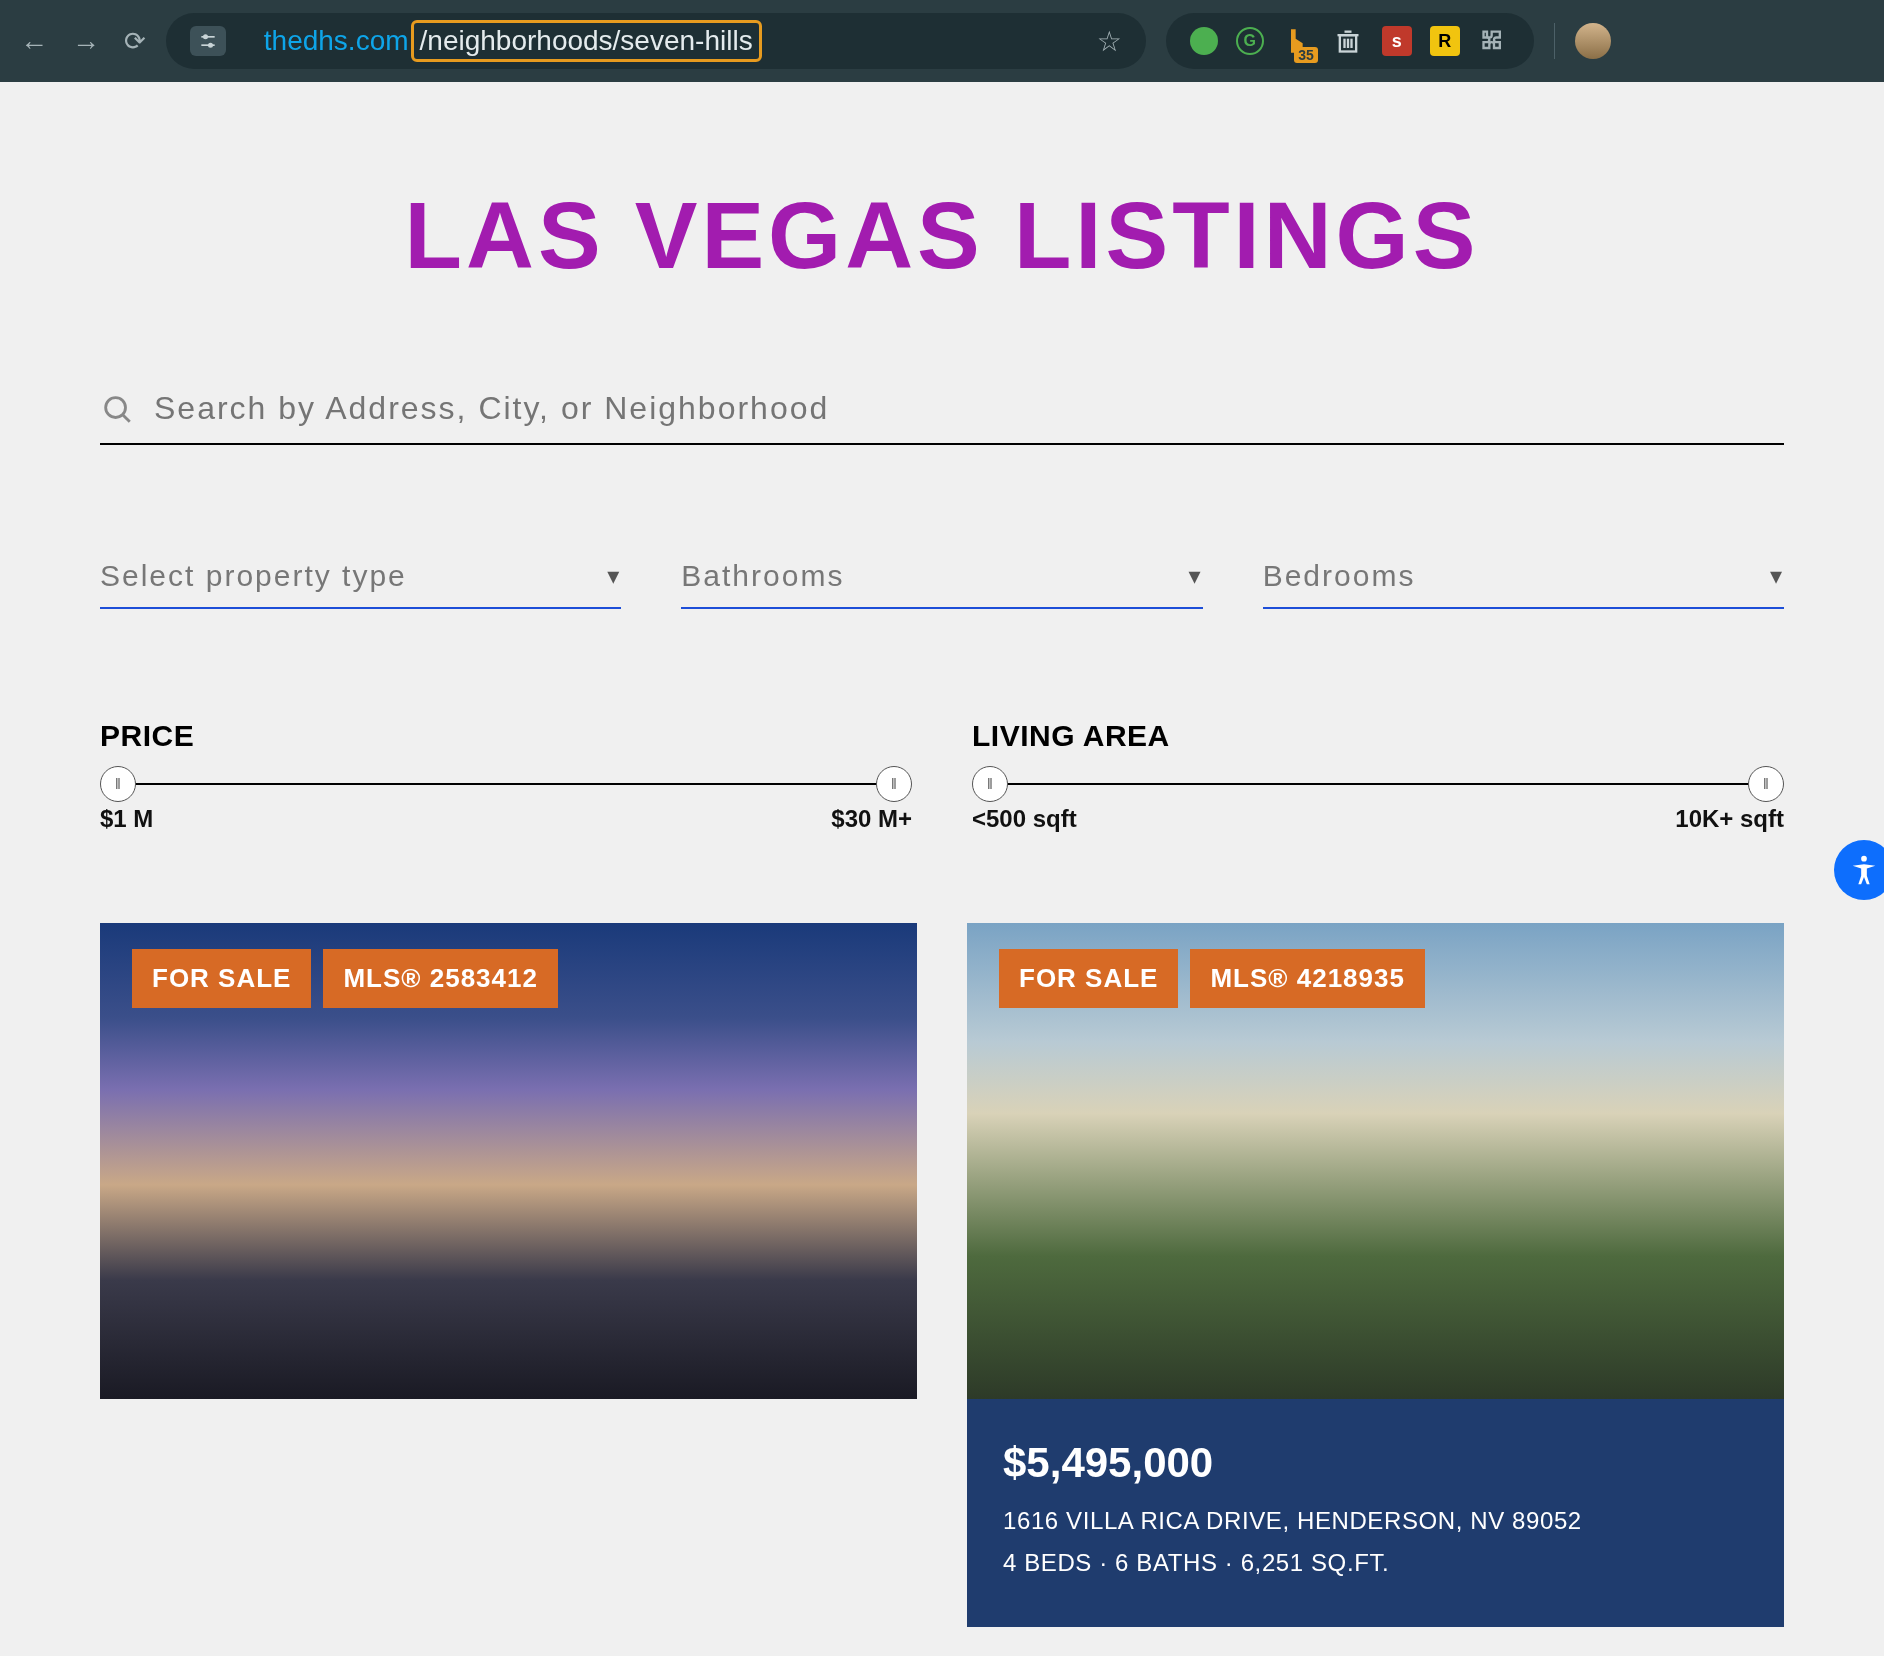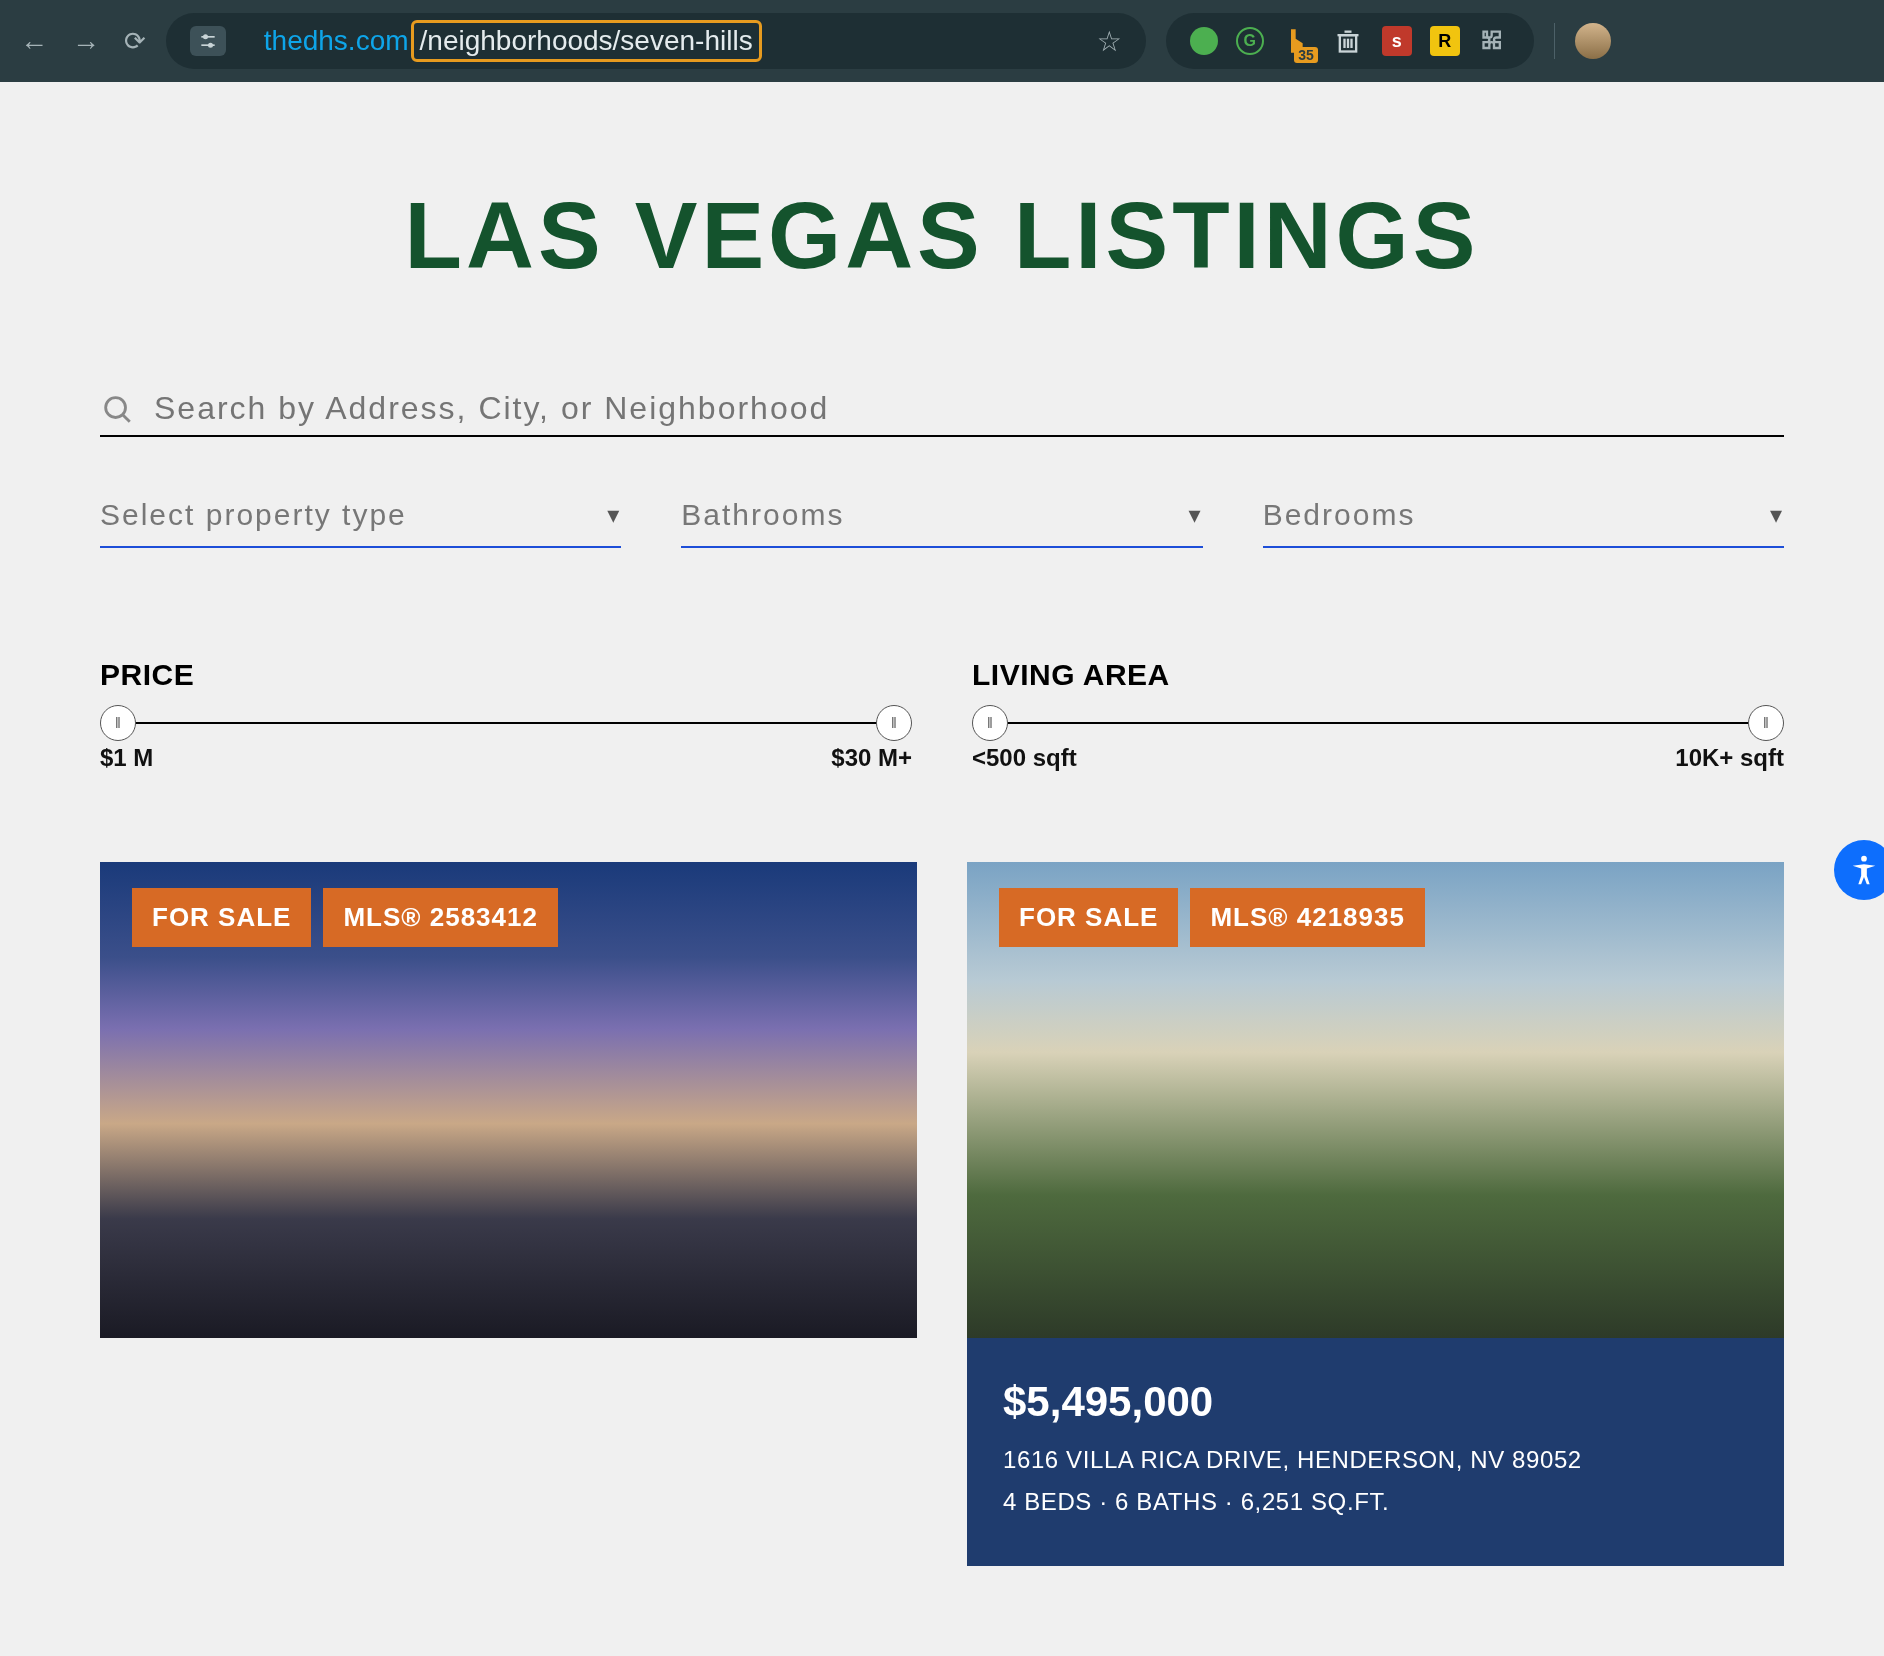--- a/index.html
+++ b/index.html
@@ -24,23 +24,23 @@
 .ext-orange .badge { position: absolute; bottom: -6px; right: -4px; background: #e79b1f; color: #2b3d42; font-size: 14px; padding: 0 4px; border-radius: 3px; }
 .ext-trash { color: #c9d4d7; }
 .ext-red-s { background: #c0392b; color: #fff; width: 30px; height: 30px; font-size: 18px; }
 .ext-yellow-r { background: #f1c40f; color: #000; width: 30px; height: 30px; font-size: 18px; }
 .ext-puzzle { color: #a5b3b7; font-size: 26px; }
 .divider { width: 1px; height: 36px; background: #4d6168; }
 .avatar { width: 36px; height: 36px; border-radius: 50%; background: linear-gradient(#d2b48c, #8b6f47); }
 
 
 .page { padding: 100px 100px 0 100px; }
-.page-title { text-align: center; font-family: "Arial Narrow", Arial, sans-serif; font-weight: 800; font-size: 94px; color: #14532d; letter-spacing: 4px; margin-bottom: 100px; }
-
-.search-row { display: flex; align-items: center; border-bottom: 2px solid #000; padding-bottom: 8px; margin-bottom: 47px; gap: 20px; }
+.page-title { text-align: center; font-family: "Arial Narrow", Arial, sans-serif; font-weight: 800; font-size: 94px; color: #a21caf; letter-spacing: 4px; margin-bottom: 100px; }
+
+.search-row { display: flex; align-items: center; border-bottom: 2px solid #000; padding-bottom: 16px; margin-bottom: 100px; gap: 20px; }
 .search-icon-svg { width: 34px; height: 34px; }
 .search-input { border: none; background: transparent; font-size: 32px; color: #888; letter-spacing: 2px; outline: none; flex: 1; }
 
 .filters-row { display: flex; gap: 60px; margin-bottom: 110px; }
 .filter { flex: 1; border-bottom: 2px solid #1d4ed8; padding: 14px 0; display: flex; justify-content: space-between; align-items: center; color: #777; font-size: 30px; letter-spacing: 2px; cursor: pointer; }
 .filter-chevron { font-size: 24px; color: #555; }
 
 .sliders-row { display: flex; gap: 60px; margin-bottom: 90px; }
 .slider-block { flex: 1; }
 .slider-title { font-weight: 800; font-size: 30px; color: #000; letter-spacing: 0.5px; margin-bottom: 30px; }

